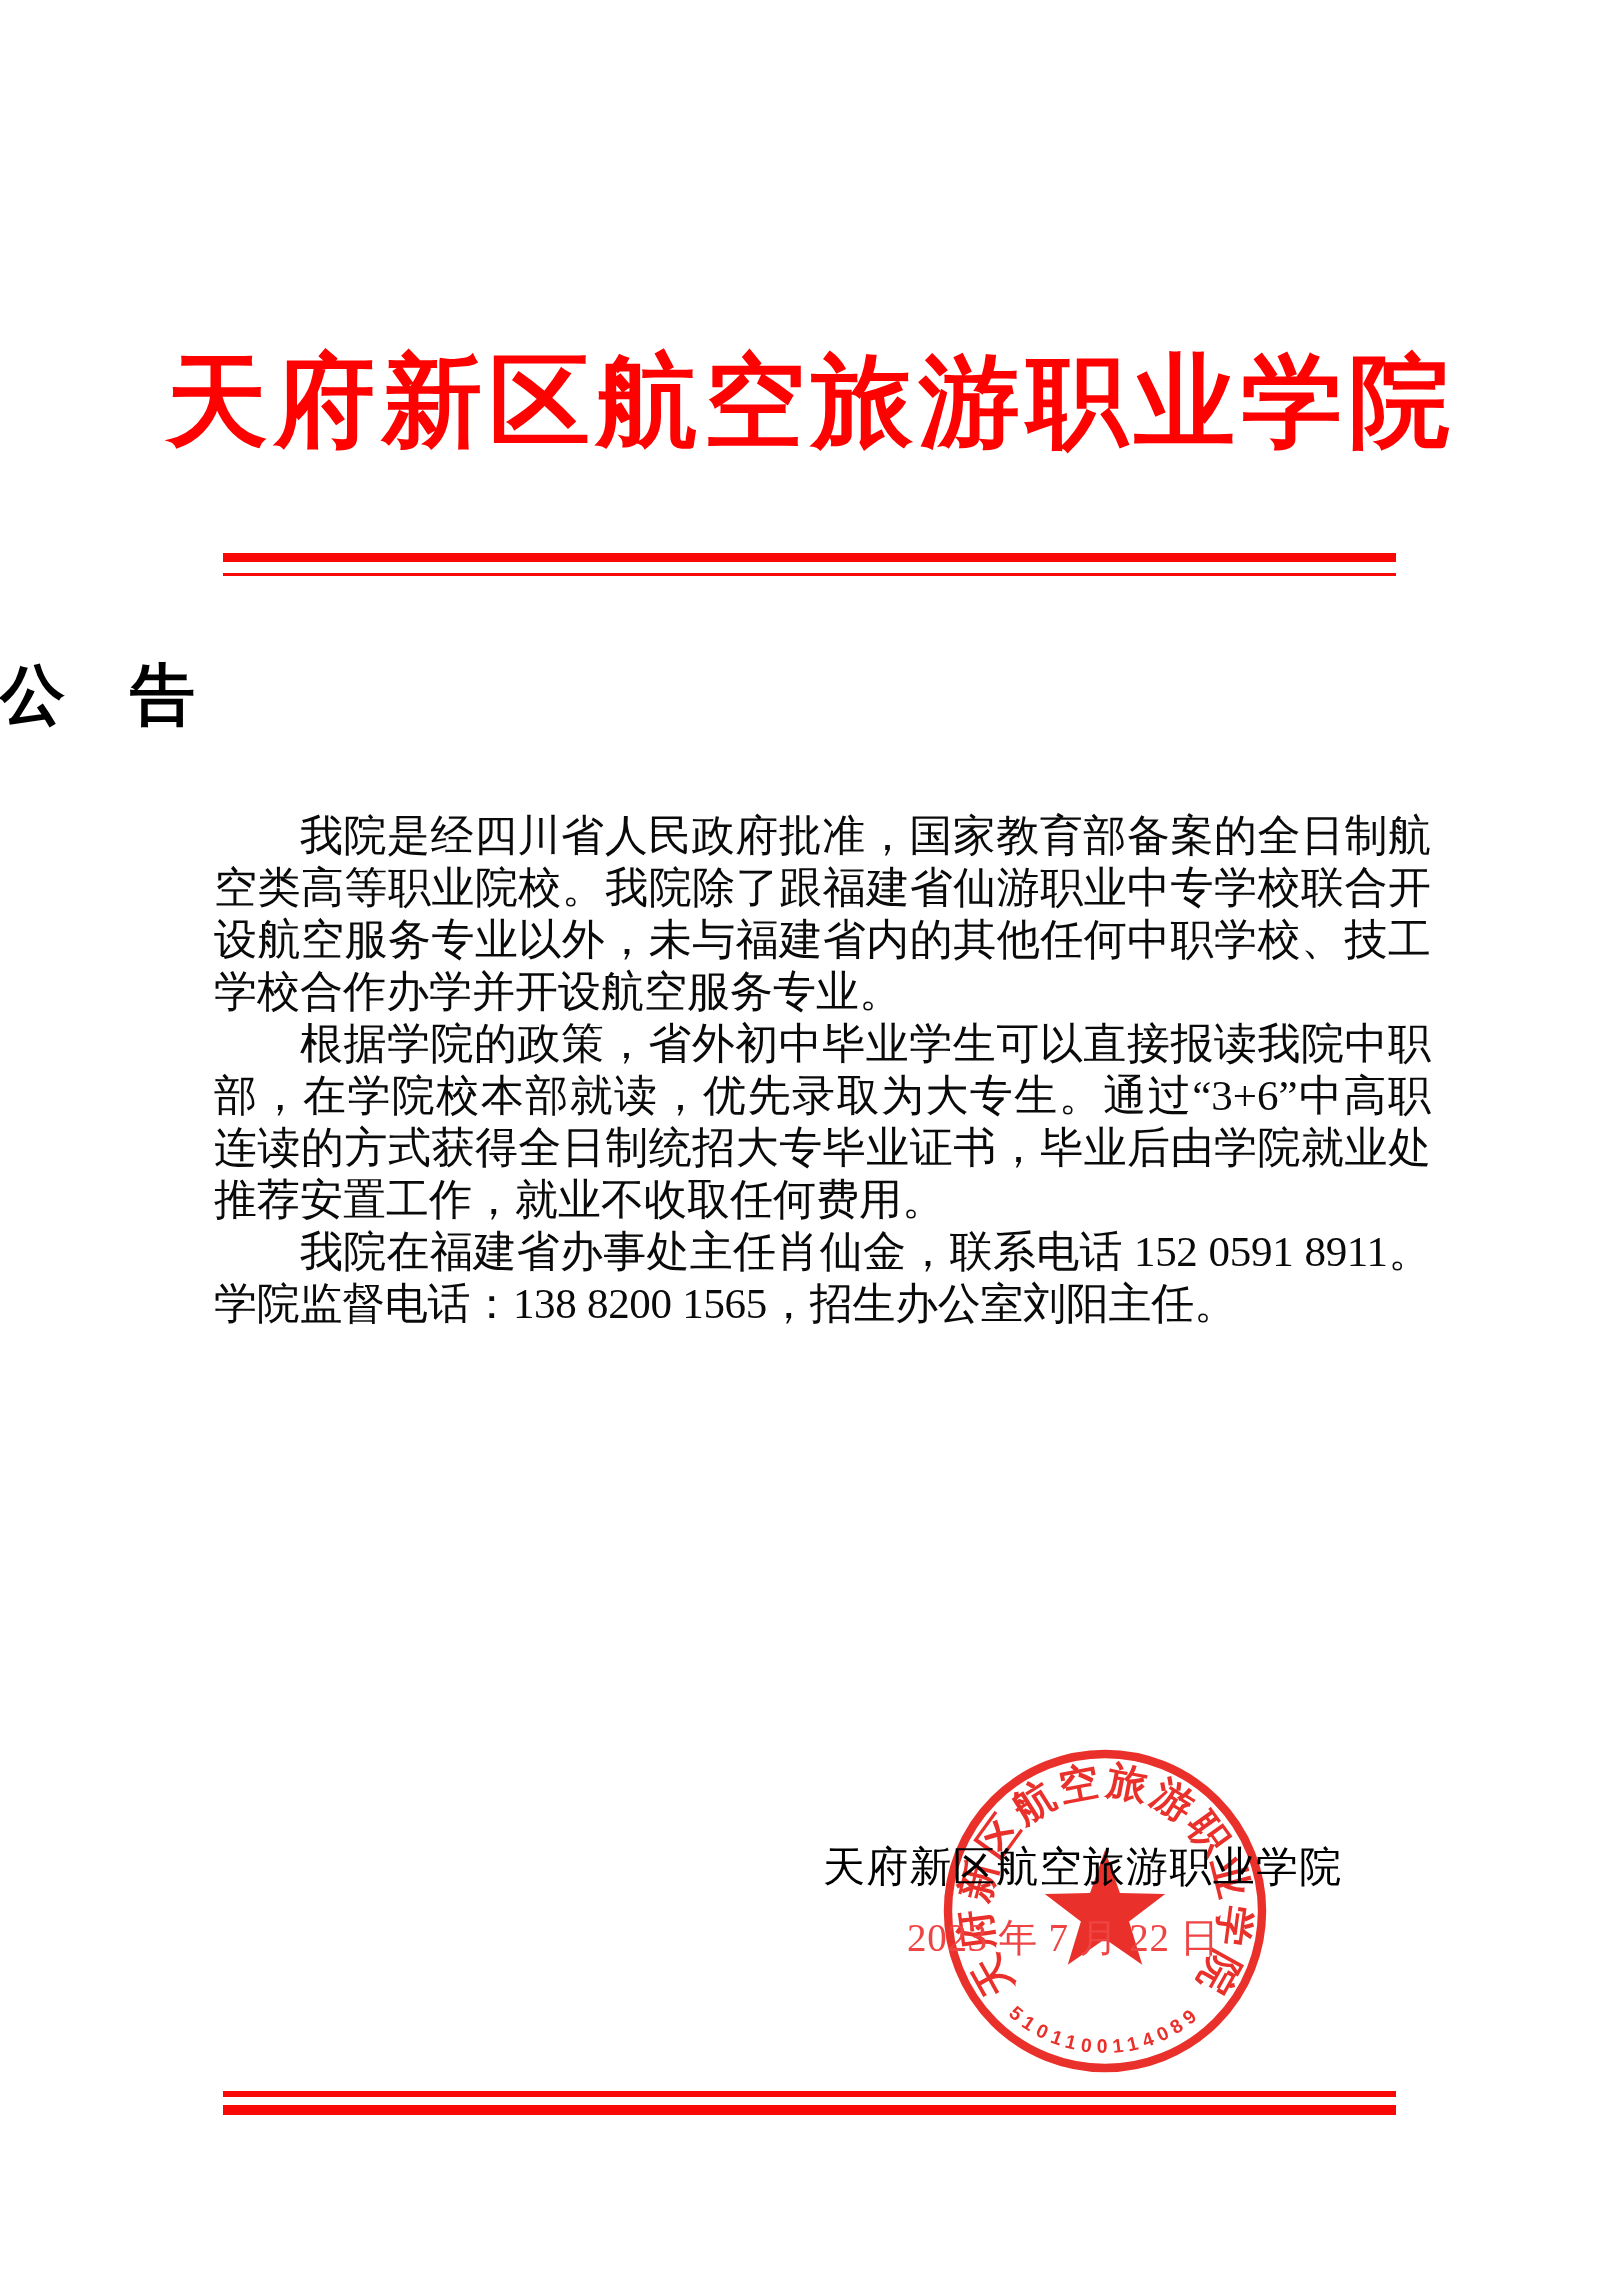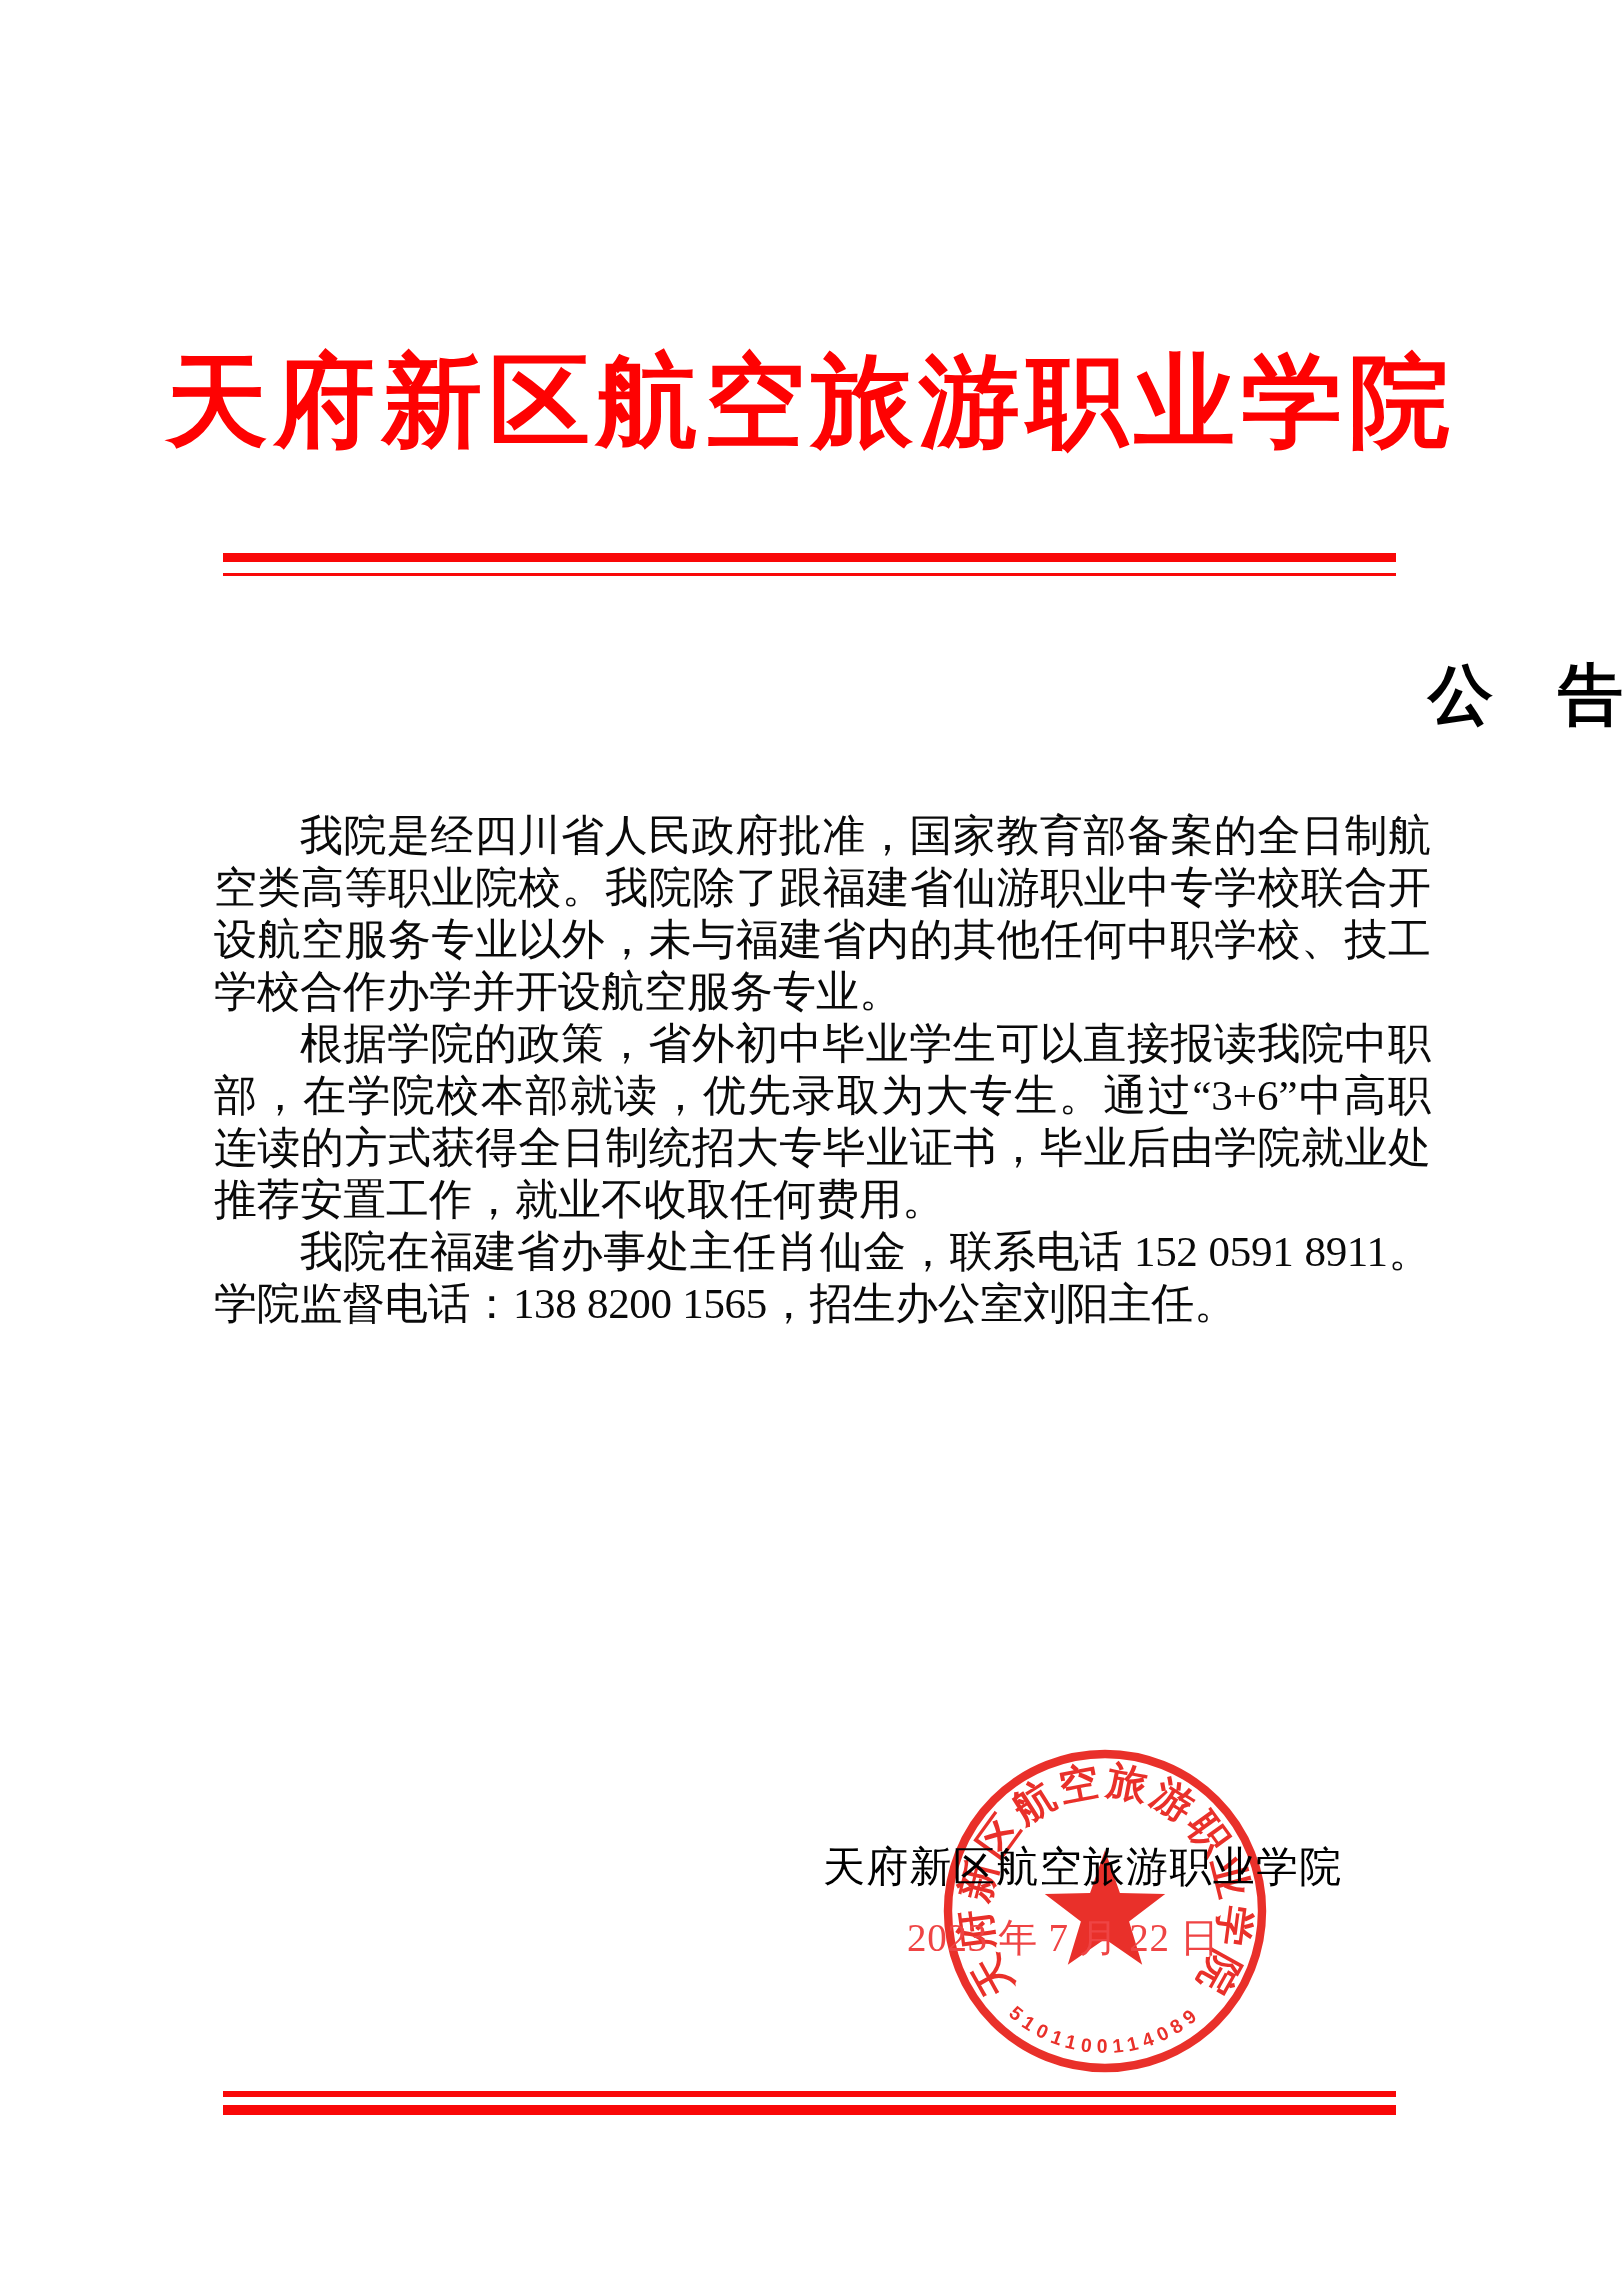--- a/index.html
+++ b/index.html
@@ -32,21 +32,21 @@
 
   .rules-bottom { position: absolute; left: 223px; top: 2043px; width: 1173px; }
   .rules-bottom .thin  { height: 5.9px;  background: var(--rule-red, #f90808); }
   .rules-bottom .gap   { height: 8.5px; }
   .rules-bottom .thick { height: 9.2px; background: var(--rule-red, #f90808); }
 
   
   .announce-title {
     position: absolute;
     top: 603px; left: 0; width: 100%;
-    text-align: right;
+    text-align: left;
     font-size: 65px;
     font-weight: bold;
     color: #000;
     white-space: nowrap;
   }
 
   
   .doc-body {
     position: absolute;
     left: 214px; top: 762px; width: 1217px;

